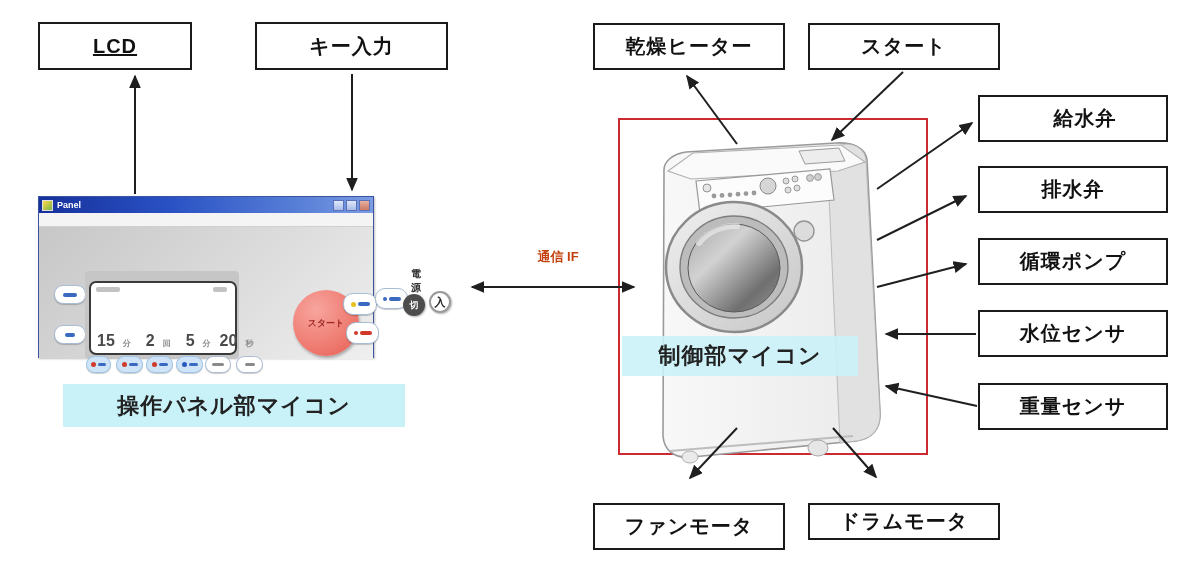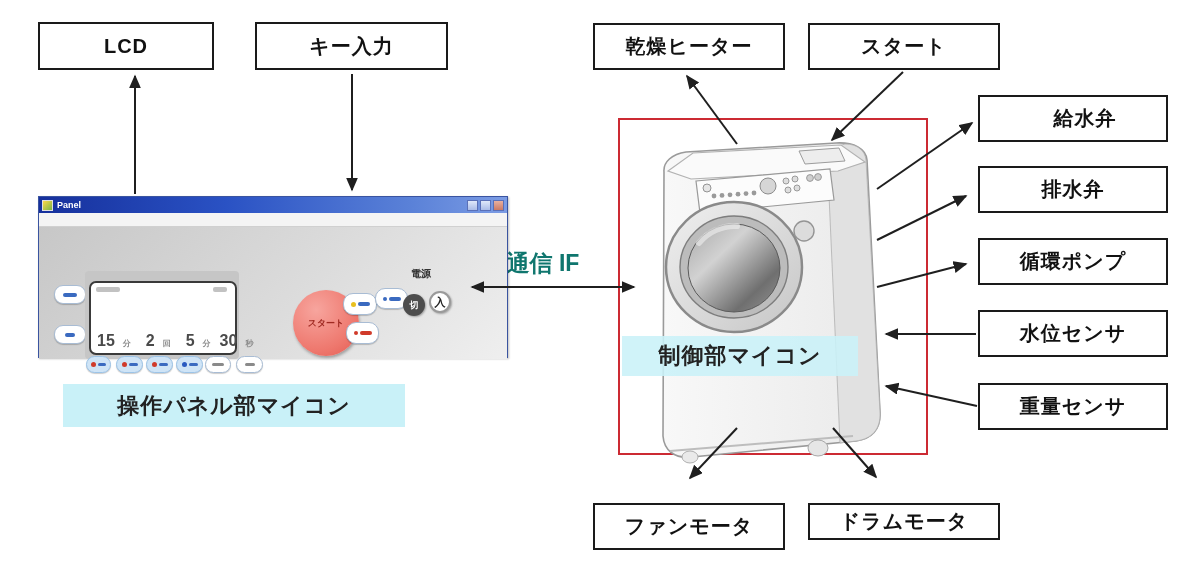--- a/index.html
+++ b/index.html
@@ -5,30 +5,30 @@
   html,body{margin:0;padding:0;background:#fff;}
   #stage{position:relative;width:1200px;height:570px;background:#ffffff;overflow:hidden;
          font-family:"Liberation Sans",sans-serif;}
   
   .dbox{position:absolute;box-sizing:border-box;background:#fff;border:2px solid #1a1a1a;
         display:flex;align-items:center;justify-content:center;
         font-size:20px;font-weight:600;color:#111;letter-spacing:1px;z-index:2;}
   .hl{position:absolute;box-sizing:border-box;background:rgba(201,241,248,0.88);
       display:flex;align-items:center;justify-content:center;
       font-size:22px;font-weight:600;color:#222;letter-spacing:1px;}
-  .commif{position:absolute;left:468px;top:248px;width:150px;text-align:center;
-          font-size:23px;font-weight:600;color:#0f766e;z-index:2;}
+  .commif{position:absolute;left:483px;top:248px;width:150px;text-align:center;
+          font-size:13px;font-weight:600;color:#c2410c;z-index:2;}
   #frame-red{position:absolute;left:618px;top:118px;width:310px;height:337px;
              box-sizing:border-box;border:2px solid #cc2a33;z-index:1;}
   #overlay{position:absolute;left:0;top:0;z-index:5;pointer-events:none;}
   .hl-ctrl{left:622px;top:336px;width:236px;height:40px;z-index:6;}
   .hl-panel{left:63px;top:384px;width:342px;height:43px;z-index:2;background:#c9f1f8;}
 
   
-  #panel-win{position:absolute;left:38px;top:196px;width:470px;height:162px;z-index:3;
+  #panel-win{position:absolute;left:38px;top:196px;width:336px;height:162px;z-index:3;
              box-sizing:border-box;border:1px solid #3a54a0;background:#ececec;
              box-shadow:1px 1px 2px rgba(0,0,0,.25);}
   #titlebar{position:relative;height:16px;background:linear-gradient(90deg,#16309c 0%,#2a52c4 40%,#5b82d8 80%,#7c9ce4 100%);
             display:flex;align-items:center;padding:0 3px;}
   #title-icon{width:9px;height:9px;background:linear-gradient(135deg,#ffd64a,#7ab648);border:1px solid #e0e0e0;margin-right:4px;}
   #title-text{color:#fff;font-size:9px;font-weight:bold;flex:1;}
   .winbtn{width:11px;height:11px;margin-left:2px;border:1px solid #5a70b8;box-sizing:border-box;
           background:linear-gradient(180deg,#dfe8fa,#aabce8);}
   .winbtn.close{background:linear-gradient(180deg,#e8b0a0,#cc7a64);}
   #menustrip{height:13px;background:#f4f4f4;border-bottom:1px solid #d0d0d0;}
@@ -53,21 +53,21 @@
        justify-content:center;font-weight:bold;box-shadow:1px 1px 2px rgba(0,0,0,.3);}
   #pwr-off{left:364px;top:67px;background:#4d4d4d;color:#fff;font-size:9px;}
   #pwr-on{left:390px;top:64px;background:#fff;color:#222;border:2px solid #9a9a9a;font-size:11px;box-sizing:border-box;}
   .dot{border-radius:50%;display:inline-block;}
 </style>
 </head>
 <body>
 
 <div id="stage">
 
-  <div class="dbox" style="left:38px;top:22px;width:176px;height:48px;">LCD</div>
+  <div class="dbox" style="left:38px;top:22px;width:154px;height:48px;text-decoration:underline;">LCD</div>
   <div class="dbox" style="left:255px;top:22px;width:193px;height:48px;">キー入力</div>
 
   <div class="dbox" style="left:593px;top:23px;width:192px;height:47px;">乾燥ヒーター</div>
   <div class="dbox" style="left:808px;top:23px;width:192px;height:47px;">スタート</div>
 
   <div class="dbox" style="left:978px;top:95px;width:190px;height:47px;padding-left:24px;">給水弁</div>
   <div class="dbox" style="left:978px;top:166px;width:190px;height:47px;">排水弁</div>
   <div class="dbox" style="left:978px;top:238px;width:190px;height:47px;">循環ポンプ</div>
   <div class="dbox" style="left:978px;top:383px;width:190px;height:47px;">重量センサ</div>
   <div class="dbox" style="left:978px;top:310px;width:190px;height:47px;">水位センサ</div>
@@ -101,21 +101,21 @@
       <div id="lcd-disp">
         <div class="disp-smudge" style="left:5px;top:4px;width:24px;"></div>
         <div class="disp-smudge" style="right:8px;top:4px;width:14px;"></div>
         <div id="disp-nums">
           <span class="num">15</span>
             <span class="unit">分</span>
             <span class="num">2</span>
             <span class="unit">回</span>
             <span class="num">5</span>
             <span class="unit" style="margin-right:1px;">分</span>
-            <span class="num">30</span>
+            <span class="num">20</span>
             <span class="unit">秒</span>
         </div>
       </div>
 
       <div class="pill" style="left:47px;top:129px;width:23px;height:15px;background:#cfe4f6;border-color:#9cc4e8;">
           <span class="dot" style="width:5px;height:5px;background:#d03a2a;"></span>
           <span class="smudge" style="width:8px;height:3px;background:#3a6ac0;"></span>
         </div>
       <div class="pill" style="left:77px;top:129px;width:25px;height:15px;background:#cfe4f6;border-color:#9cc4e8;">
           <span class="dot" style="width:5px;height:5px;background:#d03a2a;"></span>

